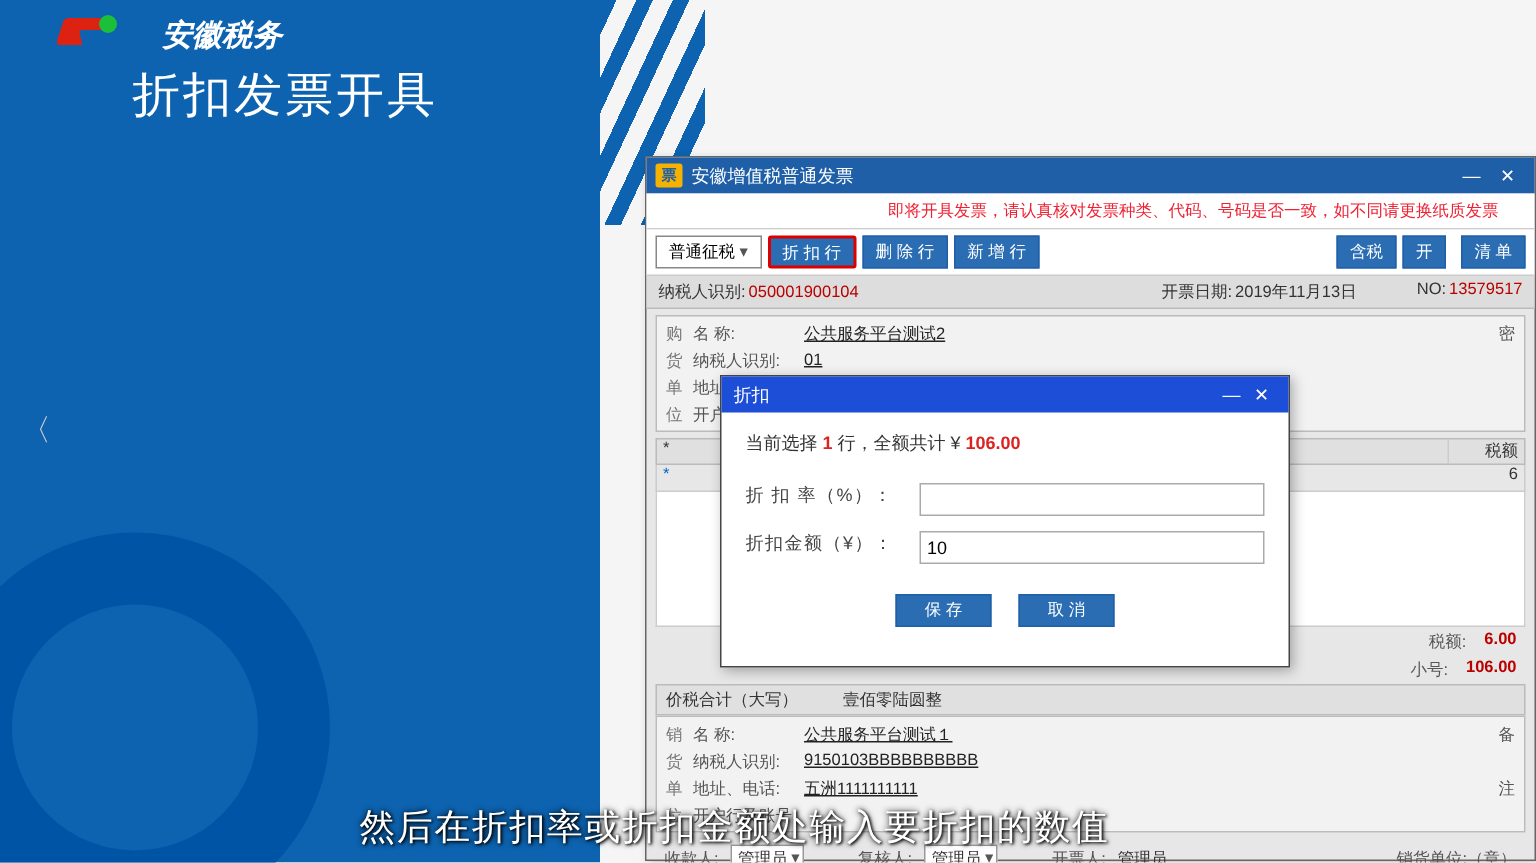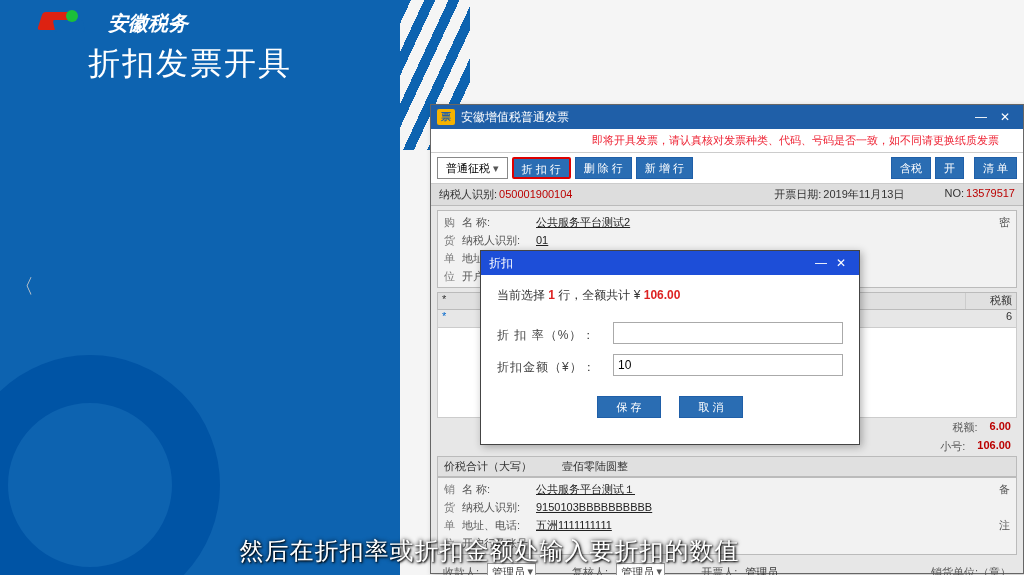--- a/index.html
+++ b/index.html
@@ -62,21 +62,21 @@
   .footer-row .sel::after { content:"▾"; position:absolute; right:2px; color:#555;}
 
   
   .dlg { position:absolute; left:480px; top:250px; width:380px; background:#fff; border:1px solid #444; box-shadow:2px 2px 8px rgba(0,0,0,0.3); z-index:50;}
   .dlg-title { height:24px; background:#1d4ed8; color:#fff; display:flex; align-items:center; padding:0 8px; font-size:12px;}
   .dlg-title .spacer{flex:1;}
   .dlg-title .winbtn{ width:20px; text-align:center; cursor:pointer;}
   .dlg-body { padding:12px 16px; font-size:12px;}
   .dlg-sel { color:#333; margin-bottom:18px;}
   .dlg-sel .red { color:#d22; font-weight:600;}
-  .dlg-field { display:flex; align-items:flex-end; gap:6px; margin-bottom:10px;}
+  .dlg-field { display:flex; align-items:flex-start; gap:6px; margin-bottom:10px;}
   .dlg-field .lbl { width:110px; color:#444; letter-spacing:1px;}
   .dlg-field input { flex:1; border:1px solid #aaa; height:22px; padding:0 4px; font-size:12px;}
   .dlg-btns { display:flex; justify-content:center; gap:18px; padding:10px 0 14px;}
   .dlg-btns .btn { width:64px; text-align:center;}
 
   .subtitle { position:absolute; left:0; bottom:8px; width:979px; text-align:center; color:#fff; font-size:24px; text-shadow:0 0 4px #000, 1px 1px 2px #000; z-index:200; letter-spacing:1px;}
 </style>
 </head>
 <body>
 

